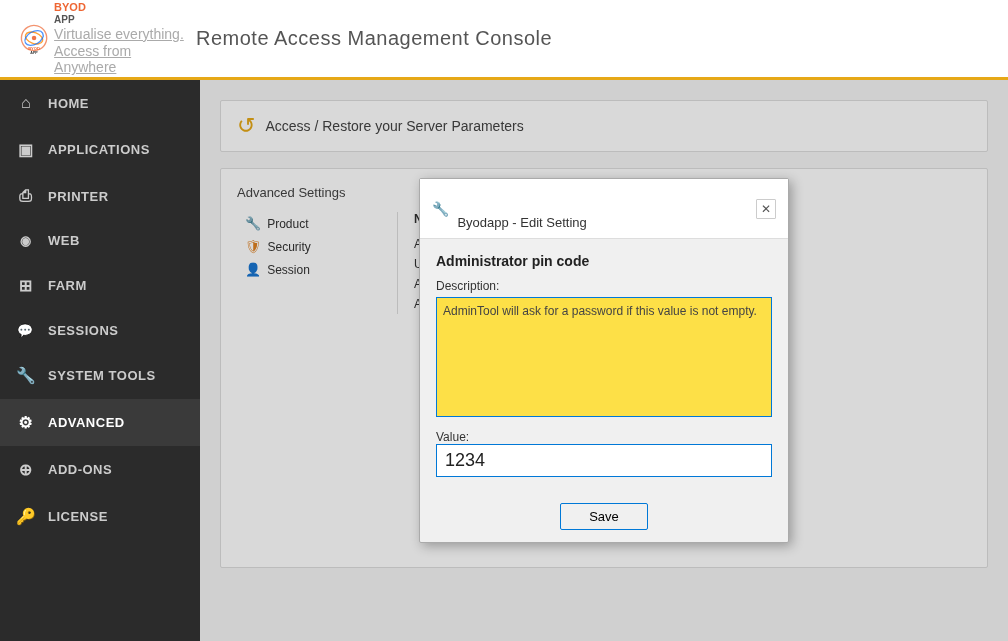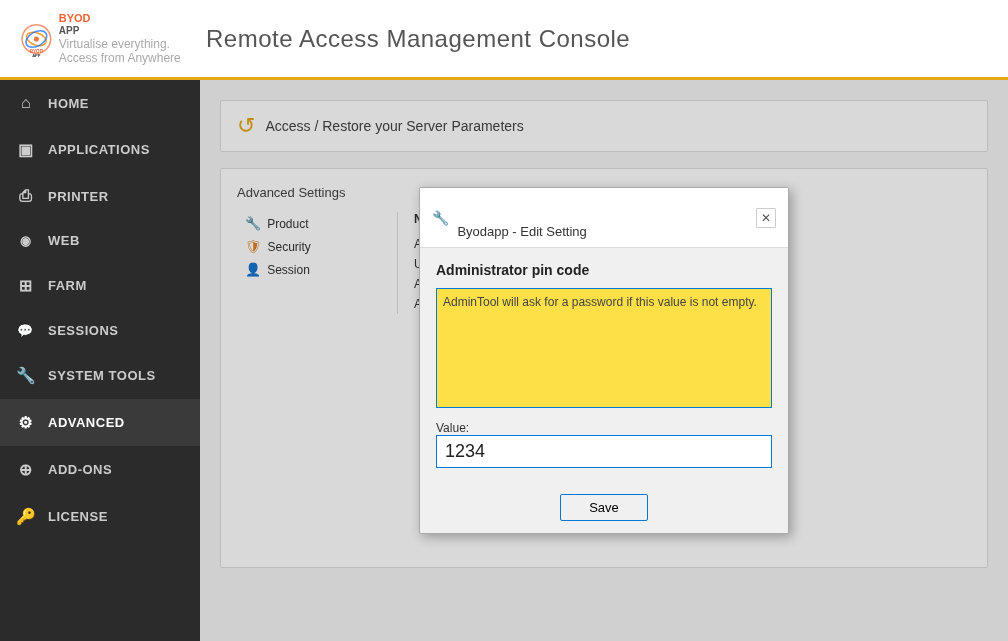--- a/index.html
+++ b/index.html
@@ -7,21 +7,21 @@
 
     
     #topbar {
       display: flex; align-items: center;
       height: 80px; background: #fff;
       border-bottom: 3px solid #e6a817;
       padding: 0 16px;
     }
     #logo-area { display: flex; align-items: center; width: 180px; }
     #logo-svg { width: 70px; height: 60px; }
-    #app-title { font-size: 24px; color: #555; font-weight: 300; letter-spacing: 0.5px; margin-left: 10px; }
+    #app-title { font-size: 20px; color: #555; font-weight: 300; letter-spacing: 0.5px; }
 
     
     #layout { display: flex; height: calc(641px - 80px); }
 
     
     #sidebar {
       width: 200px; background: #2b2b2b; color: #ccc;
       display: flex; flex-direction: column;
       flex-shrink: 0;
     }
@@ -128,21 +128,21 @@
       <ellipse cx="40" cy="35" rx="20" ry="12" fill="none" stroke="#f80" stroke-width="3" opacity="0.8" transform="rotate(20 40 35)"></ellipse>
       <ellipse cx="40" cy="35" rx="14" ry="22" fill="none" stroke="#06f" stroke-width="3" opacity="0.7" transform="rotate(60 40 35)"></ellipse>
       <circle cx="40" cy="35" r="5" fill="#e63" opacity="0.9"></circle>
 
       <text x="40" y="62" text-anchor="middle" font-size="9" font-weight="bold" fill="#e63" font-family="Arial">BYOD</text>
       <text x="40" y="71" text-anchor="middle" font-size="8" font-weight="bold" fill="#333" font-family="Arial">APP</text>
     </svg>
     <div style="font-size:9px; color:#888; line-height:1.2; margin-left:2px;">
       <div style="font-weight:bold;color:#e63;font-size:11px;">BYOD</div>
       <div style="font-weight:bold;color:#555;font-size:10px;">APP</div>
-      <div style="font-size:12px;color:#aaa;">Virtualise everything. Access from Anywhere</div>
+      <div style="font-size:14px;color:#aaa;text-decoration:underline;">Virtualise everything. Access from Anywhere</div>
     </div>
   </div>
   <div id="app-title">Remote Access Management Console</div>
 </div>
 
 <div id="layout">
 
   <div id="sidebar">
     <div class="sidebar-item">
       <span class="sidebar-icon">⌂</span>
@@ -229,20 +229,21 @@
         <div id="modal-titlebar">
           <div id="modal-title-left">
             <span id="modal-title-icon" style="color:#e6a817;">🔧</span>
             <span id="modal-title-text">Byodapp - Edit Setting</span>
           </div>
           <button id="modal-close-btn">✕</button>
         </div>
 
         <div id="modal-body">
           <div id="modal-setting-name">Administrator pin code</div>
+          <div id="modal-desc-label">Description:</div>
           <textarea id="modal-desc-box" readonly="" style="">AdminTool will ask for a password if this value is not empty.</textarea>
           <div id="modal-value-label">Value:</div>
           <input id="modal-value-input" type="text" value="1234" style="">
         </div>
 
         <div id="modal-footer">
           <button id="save-btn" class="modal-btn">Save</button>
         </div>
       </div>
     </div>

